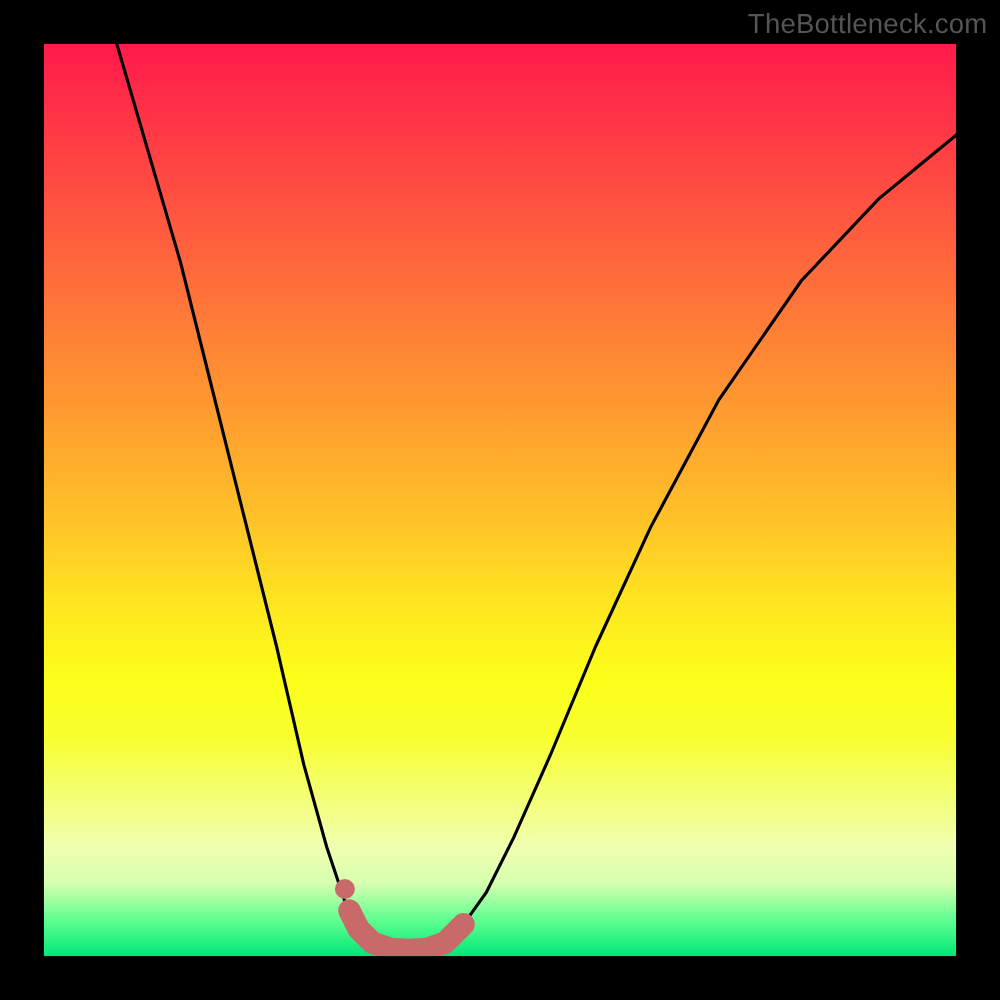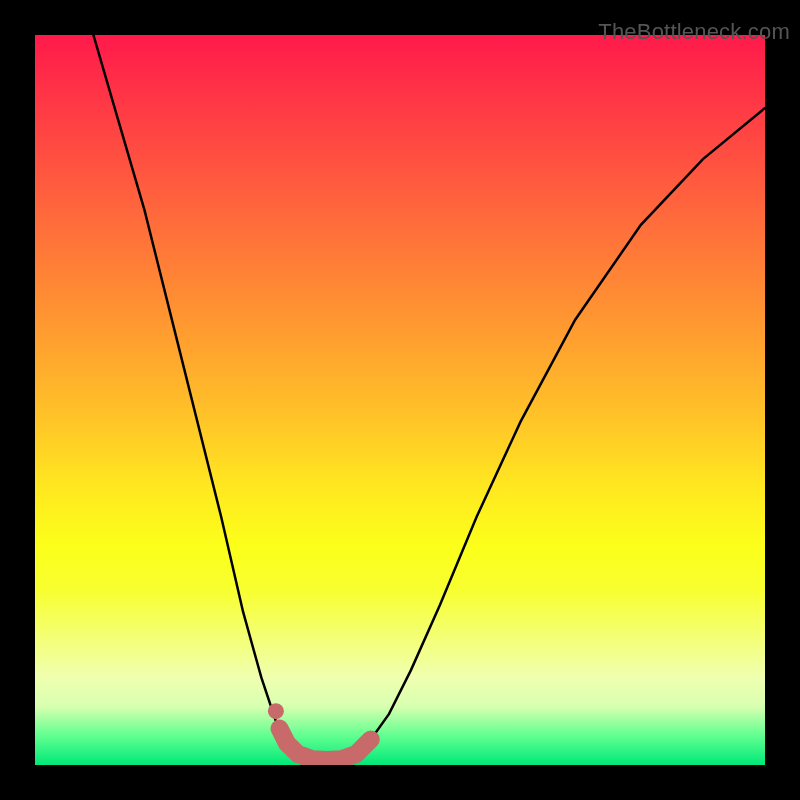--- a/index.html
+++ b/index.html
@@ -22,21 +22,20 @@
   .watermark {
     position: absolute;
     top: 6px;
     right: 10px;
     font-size: 22px;
     font-weight: 500;
     color: #555;
     letter-spacing: 0.2px;
     user-select: none;
     z-index: 20;
-    margin-top: 13px;
   }
   .plot {
     position: absolute;
     left: 35px;
     top: 35px;
     width: 730px;
     height: 730px;
     overflow: hidden;
   }
   .gradient {

